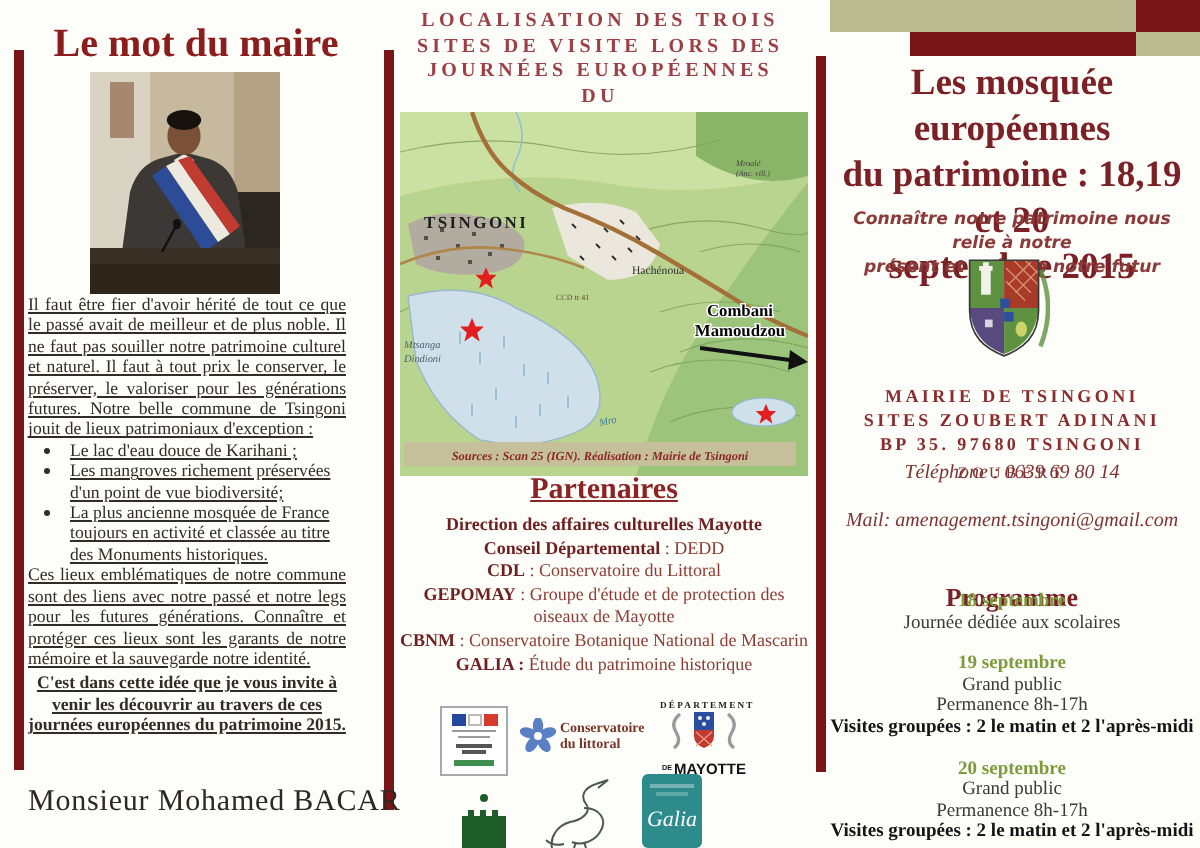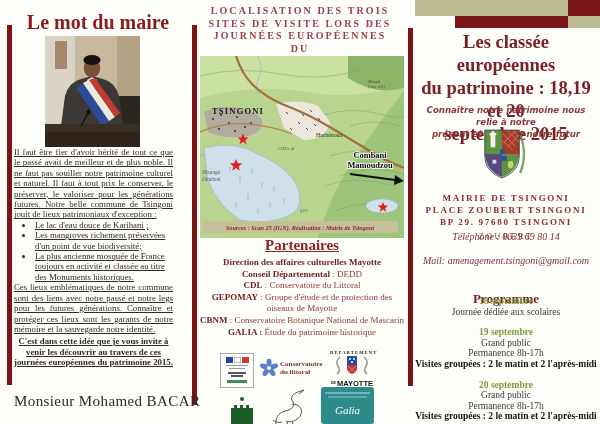--- a/index.html
+++ b/index.html
@@ -43,21 +43,21 @@
     display:flex;flex-direction:column;align-items:center;padding-top:3px;box-sizing:border-box;}
   .flagrow{display:flex;gap:1px;}
   .flagrow span{width:7px;height:6px;display:block;}
   .gline{height:1px;background:#9a9a9a;margin-top:2px;}
   .greenbar{width:20px;height:3px;background:#3f8f4f;margin-top:3px;}
   .consv-txt{left:280px;top:361px;width:46px;font-size:7px;font-weight:bold;line-height:7.5px;color:#7b3325;}
   .dept{left:330px;top:350px;width:44px;text-align:center;}
   .dept-top{font-size:4.6px;letter-spacing:1.1px;color:#222;font-weight:bold;}
   .dept-bottom{font-size:7.5px;font-weight:bold;color:#111;font-family:"Liberation Sans",sans-serif;display:flex;justify-content:center;align-items:center;gap:1px;}
   .dept-de{font-size:3.6px;line-height:3.6px;}
-  .galia{left:321px;top:387px;width:53px;height:37px;background:#2e8b8c;border-radius:3px;overflow:hidden;
+  .galia{left:321px;top:387px;width:30px;height:37px;background:#2e8b8c;border-radius:3px;overflow:hidden;
     color:#fff;text-align:center;}
   .galia .g1{height:2px;background:rgba(255,255,255,.35);margin:5px 4px 2px;}
   .galia .g2{height:2px;background:rgba(255,255,255,.25);margin:0 7px;}
   .galia .gtxt{font-style:italic;font-size:11px;margin-top:6px;}
 </style>
 </head>
 <body>
 
 <div class="abs" style="left:415px;top:0;width:153px;height:16px;background:#bcba90"></div>
 <div class="abs" style="left:568px;top:0;width:32px;height:16px;background:#7a1517"></div>
@@ -253,21 +253,21 @@
     <path d="M10,34 c-4,1 -7,0 -9,-2"></path>
   </g>
 </svg>
 <div class="abs galia">
   <div class="g1"></div>
     <div class="g2"></div>
   <div class="gtxt">Galia</div>
 </div>
 
 <div class="abs rp-title">
-  <div>Les classée européennes</div>
+  <div>Les mosquée européennes</div>
   <div>du patrimoine : 18,19 et 20</div>
   <div>septembre 2015</div>
 </div>
 <div class="abs rp-sub">
   <div>Connaître notre patrimoine nous relie à notre</div>
   <div>présent et prépare notre futur</div>
 </div>
 
 <svg class="abs" style="left:481px;top:128px" width="44" height="54" viewBox="0 0 46 56">
   <path d="M41,7 Q49,27 41,47" stroke="#5e9140" stroke-width="2.4" fill="none" opacity=".8"></path>
@@ -288,22 +288,22 @@
   <rect x="11" y="3" width="3" height="2" fill="#f2f0ea"></rect>
   <rect x="20" y="22" width="5" height="5" fill="#2d4f9e"></rect>
   <rect x="22" y="29" width="5" height="5" fill="#2d4f9e"></rect>
   <rect x="12" y="33" width="4" height="4" fill="#e8e6ef" opacity=".9"></rect>
   <ellipse cx="31" cy="38" rx="3" ry="4" fill="#cbd36a"></ellipse>
   <path d="M4,2 H40 V28 C40,42 32,48 22,52 C12,48 4,42 4,28 Z" fill="none" stroke="#3a3a3a" stroke-width=".9"></path>
 </svg>
 
 <div class="abs rp-addr">
   <div>MAIRIE DE TSINGONI</div>
-  <div>PLACE ZOUBERT TSINGONI</div>
-  <div>BP 29. 97680 TSINGONI</div>
+  <div>SITES ZOUBERT ADINANI</div>
+  <div>BP 35. 97680 TSINGONI</div>
 </div>
 <div class="abs rp-contact-h">ZOUBERT</div>
 <div class="abs rp-contact-l" style="left:412px;top:231px">Téléphone : 0639 69 80 14</div>
 <div class="abs rp-contact-l" style="left:412px;top:255px">Mail: amenagement.tsingoni@gmail.com</div>
 <div class="abs rp-prog-h">Programme</div>
 
 <div class="abs rp-prog">
   <div class="prog-block">
     <div class="prog-date">18 septembre</div>
     <div class="prog-line">Journée dédiée aux scolaires</div>

